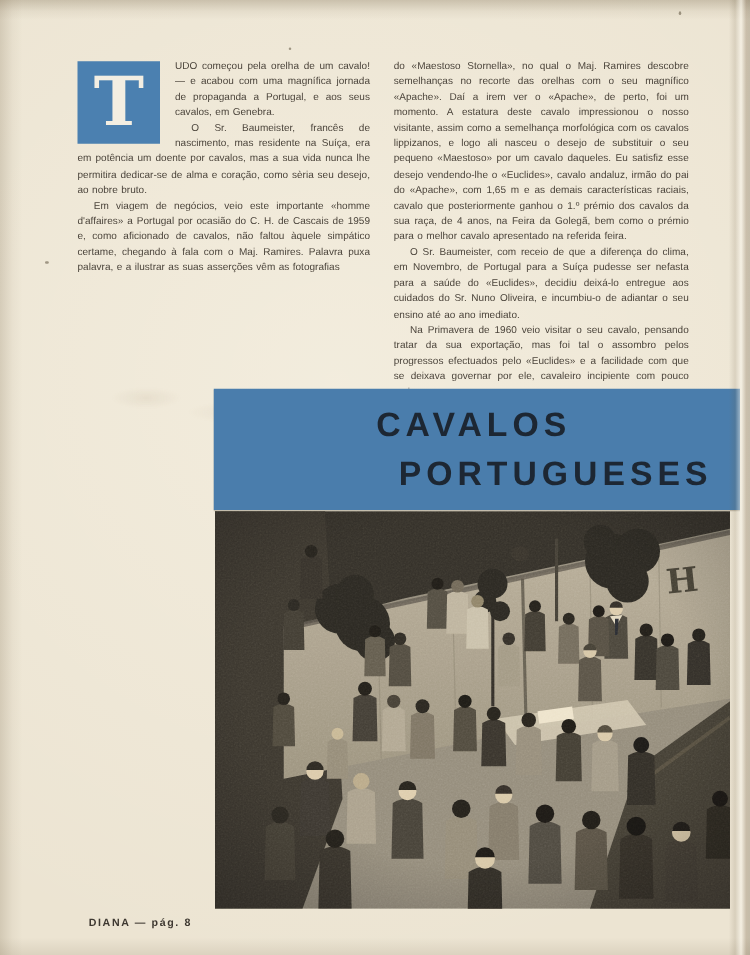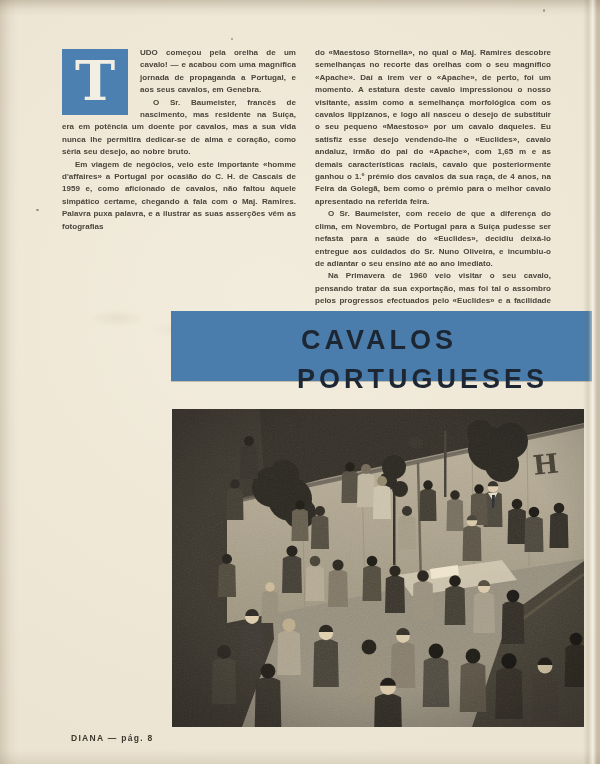--- a/index.html
+++ b/index.html
@@ -22,42 +22,42 @@
     background:linear-gradient(90deg,
       rgba(110,95,70,0) 0, rgba(110,95,70,.16) 30%,
       rgba(252,249,240,.55) 58%, rgba(120,100,75,.30) 82%, rgba(95,83,60,.28) 100%);
   }
   
   .col{position:absolute;top:47px;color:#4b443b;}
   .col-left{left:62px;width:234px;}
   .col-right{left:315px;width:236px;}
   .col p{
     margin:0;font-size:8px;line-height:12.4px;text-align:justify;
-    letter-spacing:0.02px;word-spacing:0.5px;color:#4b443b;font-weight:bold;
+    letter-spacing:0.02px;word-spacing:0.5px;color:#4b443b;
   }
   .col p.ind{text-indent:13px;}
   .dropcap{
     float:left;width:66px;height:66px;margin:2px 12px 4px 0;
     background:#4b80b0;
     color:#f3eee2;text-align:center;
     font-family:"DejaVu Serif",serif;font-weight:bold;
     font-size:54px;line-height:64px;
   }
   
   .banner{
-    position:absolute;left:171px;top:311px;width:421px;height:70px;
+    position:absolute;left:171px;top:311px;width:421px;height:97px;
     background:#4a7dac;
     box-shadow:0 1px 0 rgba(60,50,35,.25);
   }
   .banner .t{
     color:#1d2733;font-weight:bold;font-size:27px;letter-spacing:4px;
     line-height:37px;white-space:nowrap;
   }
   .banner .t1{margin:11px 0 0 130px;}
-  .banner .t2{margin:2px 0 0 126px;}
+  .banner .t2{margin:2px 0 0 126px;text-align:center;}
   
   .photo{
     position:absolute;left:172px;top:409px;width:412px;height:318px;
     filter:contrast(.93) sepia(.14) brightness(1.02);
   }
   .photo svg{display:block;width:100%;height:100%;}
   
   .footer{
     position:absolute;left:71px;top:733px;
     font-size:8.5px;font-weight:bold;letter-spacing:1.3px;color:#3e3831;text-align:right;

